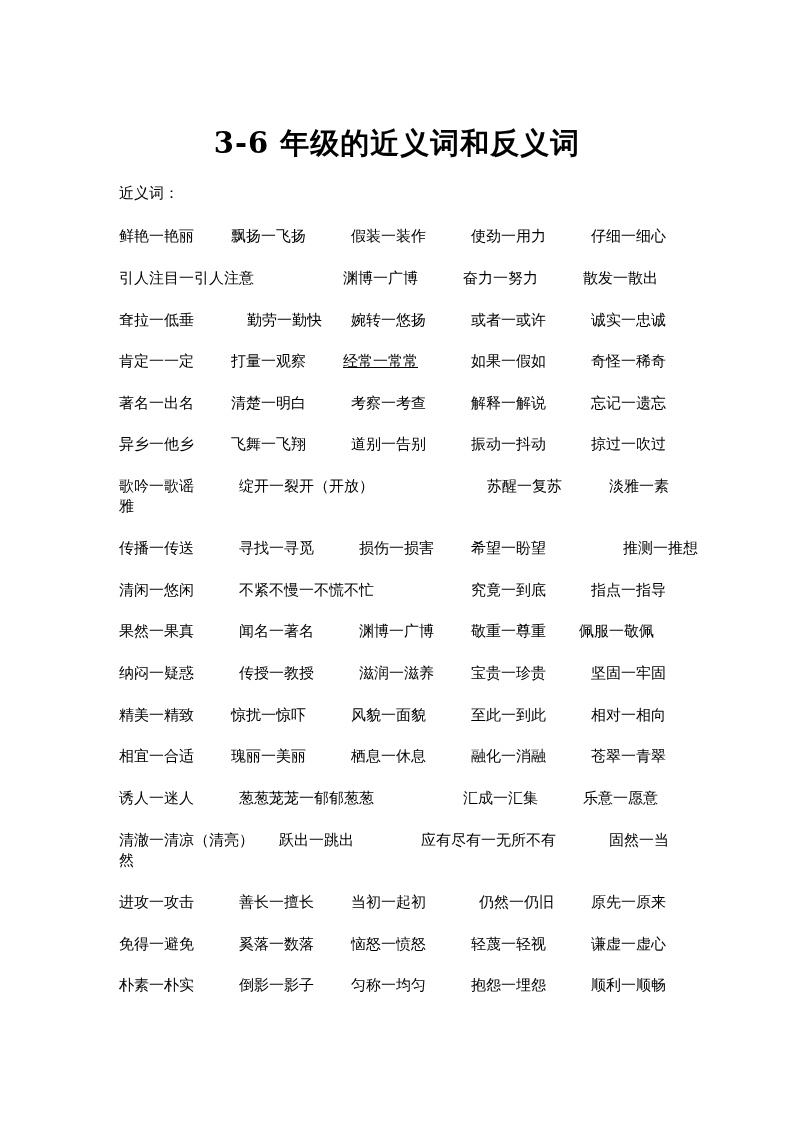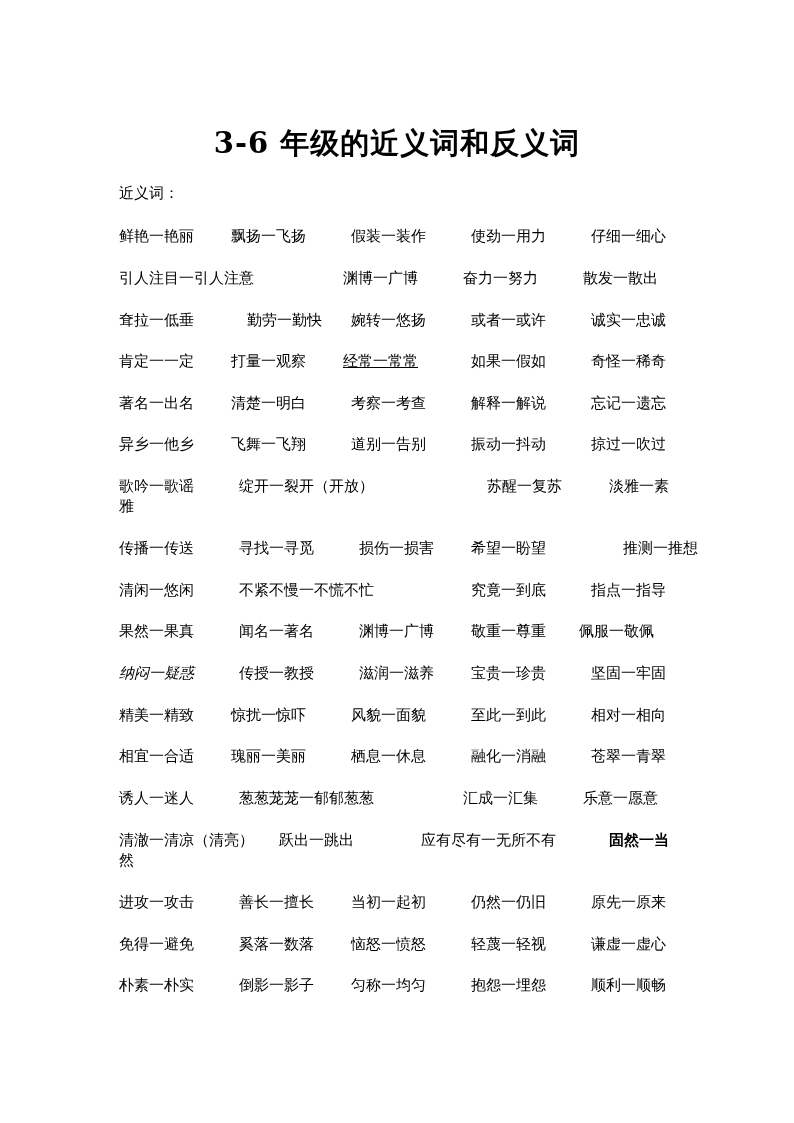--- a/index.html
+++ b/index.html
@@ -80,21 +80,21 @@
       <span class="cell" style="left: 472px;">指点一指导</span>
     </div>
     <div class="row" style="top: 621px;">
       <span class="cell" style="left: 0px;">果然一果真</span>
       <span class="cell" style="left: 120px;">闻名一著名</span>
       <span class="cell" style="left: 240px;">渊博一广博</span>
       <span class="cell" style="left: 352px;">敬重一尊重</span>
       <span class="cell" style="left: 460px;">佩服一敬佩</span>
     </div>
     <div class="row" style="top: 663px;">
-      <span class="cell" style="left: 0px; font-style: italic;">纳闷一疑惑</span>
+      <span class="cell" style="left: 0px;">纳闷一疑惑</span>
       <span class="cell" style="left: 120px;">传授一教授</span>
       <span class="cell" style="left: 240px;">滋润一滋养</span>
       <span class="cell" style="left: 352px;">宝贵一珍贵</span>
       <span class="cell" style="left: 472px;">坚固一牢固</span>
     </div>
     <div class="row" style="top: 705px;">
       <span class="cell" style="left: 0px;">精美一精致</span>
       <span class="cell" style="left: 112px;">惊扰一惊吓</span>
       <span class="cell" style="left: 232px;">风貌一面貌</span>
       <span class="cell" style="left: 352px;">至此一到此</span>
@@ -110,28 +110,28 @@
     <div class="row" style="top: 788px;">
       <span class="cell" style="left: 0px;">诱人一迷人</span>
       <span class="cell" style="left: 120px;">葱葱茏茏一郁郁葱葱</span>
       <span class="cell" style="left: 344px;">汇成一汇集</span>
       <span class="cell" style="left: 464px;">乐意一愿意</span>
     </div>
     <div class="row" style="top: 830px;">
       <span class="cell" style="left: 0px;">清澈一清凉（清亮）</span>
       <span class="cell" style="left: 160px;">跃出一跳出</span>
       <span class="cell" style="left: 302px;">应有尽有一无所不有</span>
-      <span class="cell" style="left: 490px; font-weight: bold;">固然一当</span>
+      <span class="cell" style="left: 490px;">固然一当</span>
       <span class="wrap">然</span>
     </div>
     <div class="row" style="top: 892px;">
       <span class="cell" style="left: 0px;">进攻一攻击</span>
       <span class="cell" style="left: 120px;">善长一擅长</span>
       <span class="cell" style="left: 232px; text-align: right;">当初一起初</span>
-      <span class="cell" style="left: 352px;">仍然一仍旧</span>
+      <span class="cell" style="left: 360px;">仍然一仍旧</span>
       <span class="cell" style="left: 472px;">原先一原来</span>
     </div>
     <div class="row" style="top: 934px;">
       <span class="cell" style="left: 0px;">免得一避免</span>
       <span class="cell" style="left: 120px;">奚落一数落</span>
       <span class="cell" style="left: 232px;">恼怒一愤怒</span>
       <span class="cell" style="left: 352px;">轻蔑一轻视</span>
       <span class="cell" style="left: 472px;">谦虚一虚心</span>
     </div>
     <div class="row" style="top: 975px;">

